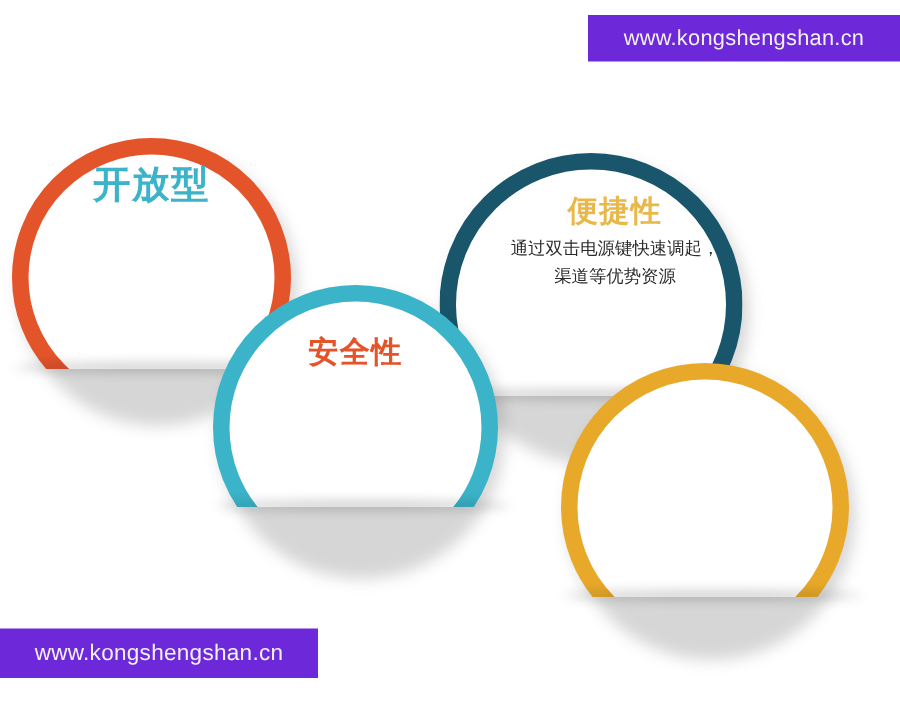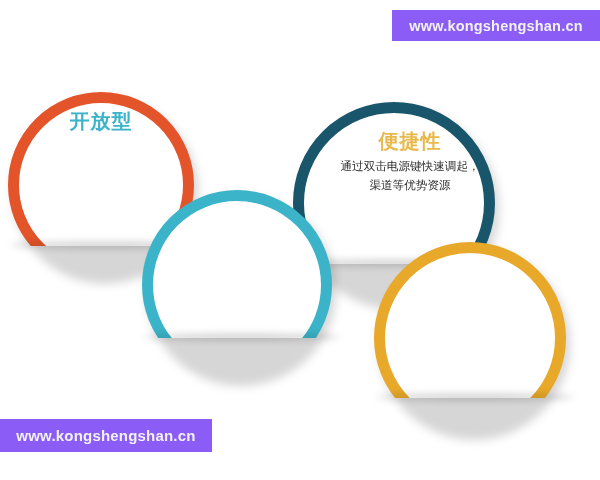--- a/index.html
+++ b/index.html
@@ -19,30 +19,29 @@
     position: absolute;
     left: 0; top: 0;
     width: 600px;
     height: 480px;
     background: #ffffff;
   }
 
   
   .watermark {
     position: absolute;
-    background: #8b5cf6;
+    background: #6d28d9;
     color: #f2f2f2;
     font-size: 15px;
     letter-spacing: .2px;
     display: flex;
     align-items: center;
     justify-content: center;
     white-space: nowrap;
     z-index: 60;
-    font-weight: bold;
   }
   #wm-top {
     right: 0;
     top: 10px;
     width: 208px;
     height: 31px;
     font-size: 14.5px;
   }
   #wm-bottom {
     left: 0;
@@ -102,21 +101,21 @@
     white-space: pre-line;
   }
 
   
   #node-open   { left: 8px;  top: 92px;  width: 186px; height: 156px; z-index: 10; }
   #node-open .ring-clip { width: 186px; height: 154px; }
   #node-open .ring { width: 186px; height: 186px; border: 11px solid #E4542A; }
   #node-open .ring-shadow { left: 4px; top: 6px; width: 186px; height: 186px; }
   #node-open .ground-shadow { left: 2px; top: 150px; width: 192px; }
   #node-open .circle-text { left: 0; top: 18px; width: 186px; }
-  #node-open .c-title { font-size: 20px; color: #3BB3C8; }
+  #node-open .c-title { font-size: 25px; color: #3BB3C8; }
   #node-open .c-body  { font-size: 10.6px; }
 
   
   #node-secure { left: 142px; top: 190px; width: 190px; height: 150px; z-index: 20; }
   #node-secure .ring-clip { width: 190px; height: 148px; }
   #node-secure .ring { width: 190px; height: 190px; border: 11px solid #3BB3C8; }
   #node-secure .ring-shadow { left: 4px; top: 6px; width: 190px; height: 190px; }
   #node-secure .ground-shadow { left: 2px; top: 144px; width: 196px; }
   #node-secure .circle-text { left: 0; top: 34px; width: 190px; }
   #node-secure .c-title { font-size: 20px; color: #E4542A; }
@@ -171,20 +170,21 @@
     </div>
   </div>
 
   <div class="circle-node" id="node-secure">
     <div class="ring-shadow"></div>
     <div class="ring-clip">
       <div class="ring" style="border-color: rgb(59, 179, 200);"></div>
     </div>
     <div class="ground-shadow"></div>
     <div class="circle-text">
+      <div class="c-title" style="color: rgb(228, 84, 42);">安全性</div>
     </div>
   </div>
 
   <div class="circle-node" id="node-compat">
     <div class="ring-shadow"></div>
     <div class="ring-clip">
       <div class="ring" style="border-color: rgb(232, 169, 42);"></div>
     </div>
     <div class="ground-shadow"></div>
   </div>

